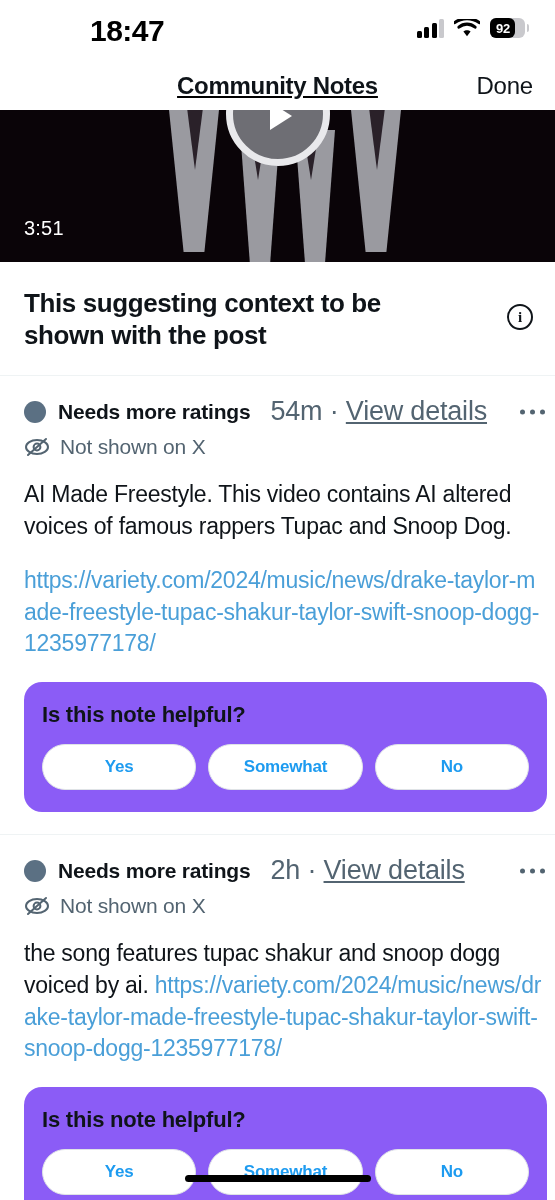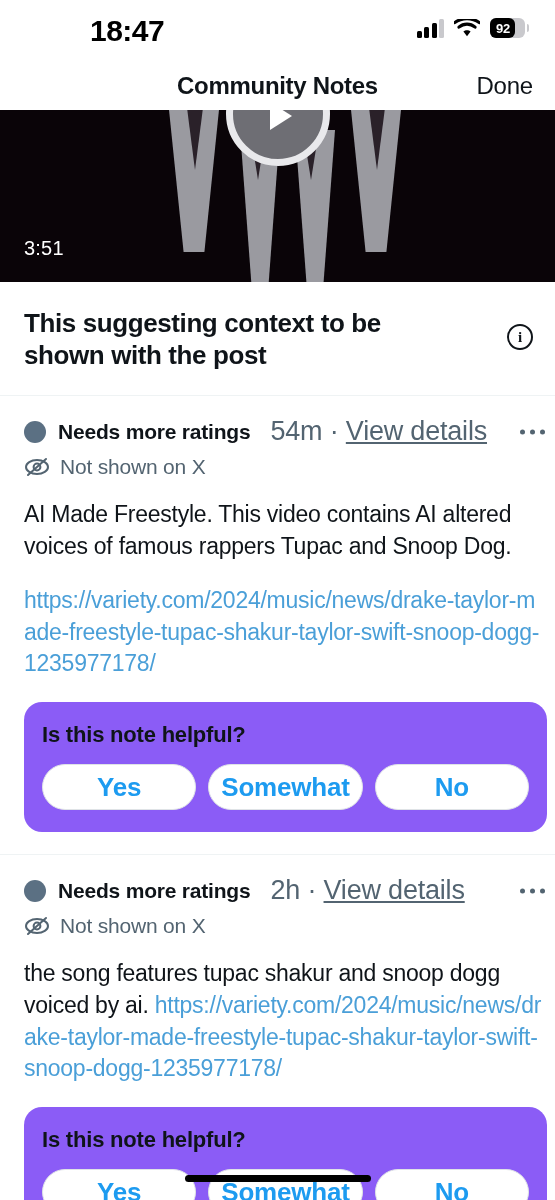--- a/index.html
+++ b/index.html
@@ -96,20 +96,21 @@
   }
 
   
   .navbar {
     height: 48px;
     position: relative;
     display: flex;
     align-items: center;
     justify-content: center;
     background: #ffffff;
+    text-decoration: underline;
   }
   .nav-title {
     font-size: 24px;
     font-weight: bold;
     color: #0f1419;
     letter-spacing: -0.3px;
   }
   .nav-done {
     position: absolute;
     right: 22px;
@@ -117,21 +118,21 @@
     transform: translateY(-50%);
     font-size: 24px;
     color: #0f1419;
     letter-spacing: -0.2px;
   }
 
   
   .video {
     position: relative;
     width: 555px;
-    height: 172px;
+    height: 152px;
     background: #0a0408;
     overflow: hidden;
   }
   .spike {
     position: absolute;
     background: #9a9aa0;
   }
   .v-duration {
     position: absolute;
     left: 24px;
@@ -282,21 +283,21 @@
     margin-bottom: 16px;
   }
   .rating-btns { display: flex; gap: 12px; }
   .pill {
     flex: 1;
     height: 46px;
     border-radius: 24px;
     border: 1px solid #dfe3e6;
     background: #ffffff;
     color: #1d9bf0;
-    font-size: 26px;
+    font-size: 17px;
     font-weight: bold;
     letter-spacing: -0.2px;
     display: flex;
     align-items: center;
     justify-content: center;
     font-family: "Liberation Sans", sans-serif;
     cursor: pointer;
   }
   .home-indicator {
     position: absolute;

